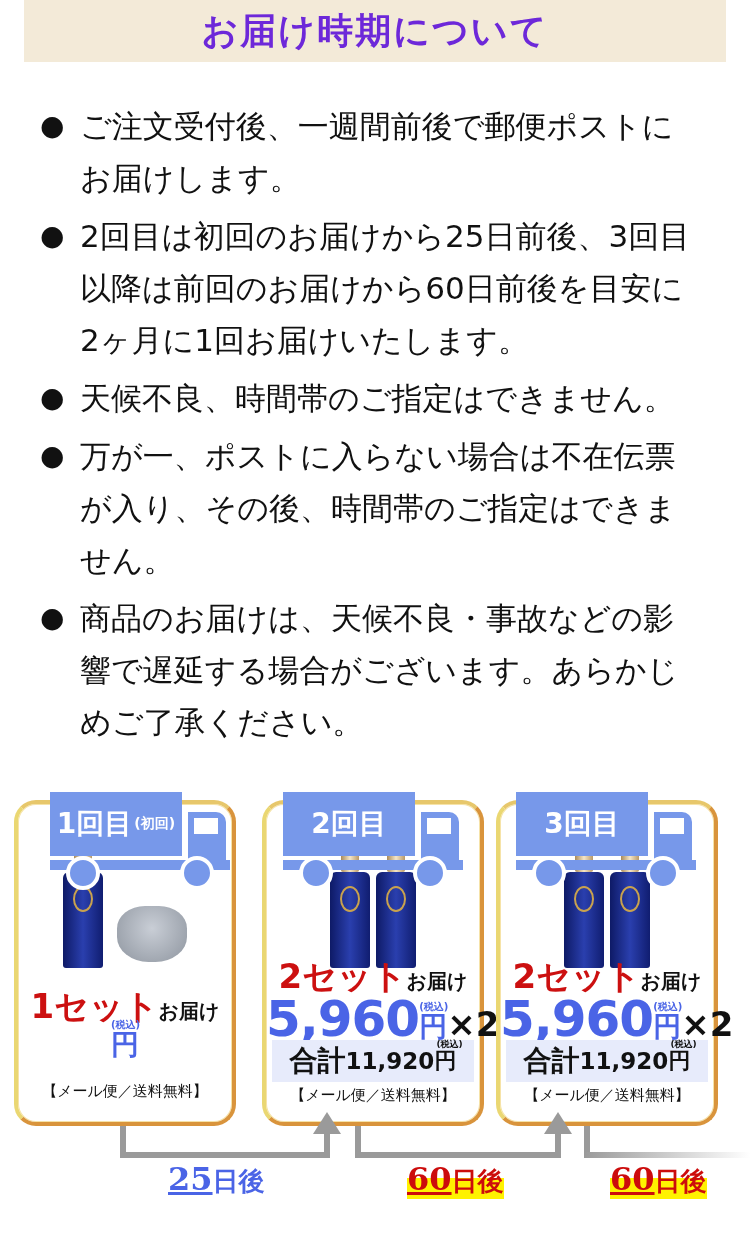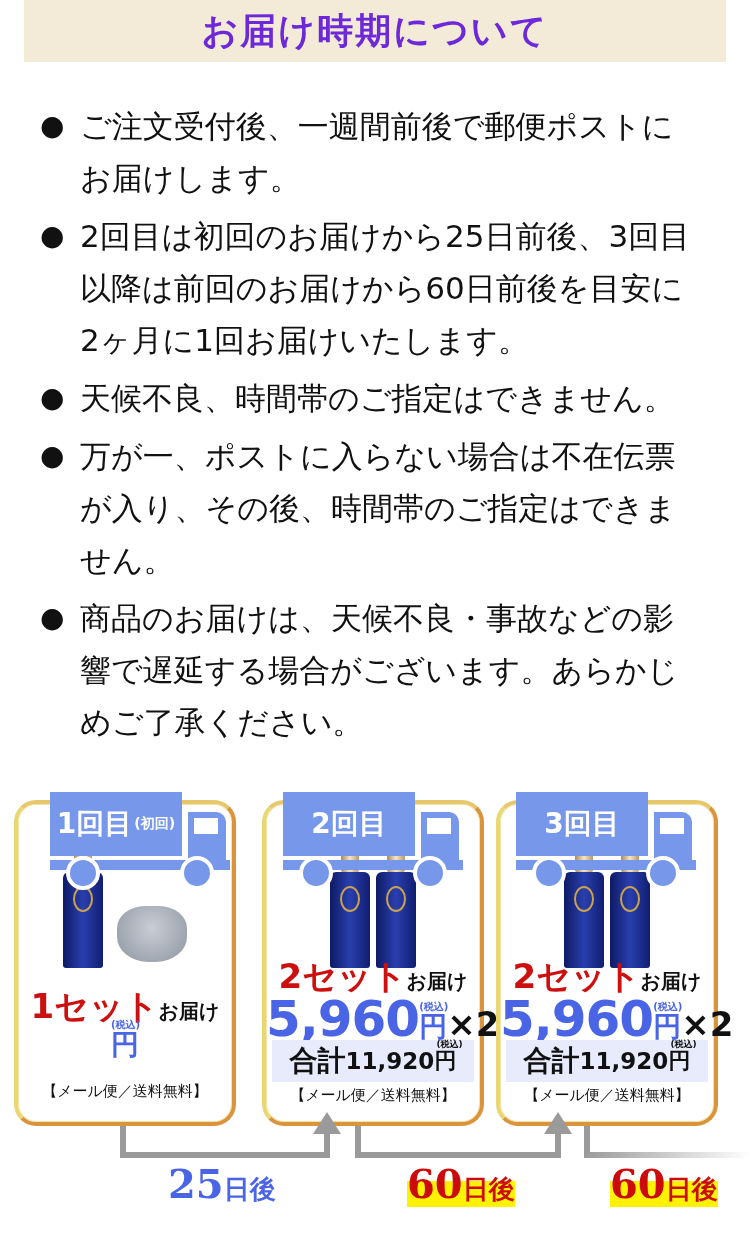--- a/index.html
+++ b/index.html
@@ -46,21 +46,21 @@
   .times { color: #111; font-size: 34px; }
   .total { position: absolute; left: 6px; right: 6px; height: 42px; background: #e7ebfb; display: flex; align-items: center; justify-content: center; white-space: nowrap; font-weight: bold; color: #111; }
   .total .lbl { font-size: 28px; }
   .total .num { font-size: 23px; }
   .total .yen2 { font-size: 22px; position: relative; }
   .total .tax2 { font-size: 9px; position: absolute; top: -8px; left: 2px; }
   .mail { position: absolute; left: 0; width: 100%; text-align: center; font-size: 15px; color: #111; white-space: nowrap; }
   .connector { position: absolute; background: #9a9a9a; }
   .arrow-up { position: absolute; width: 0; height: 0; border-left: 14px solid transparent; border-right: 14px solid transparent; border-bottom: 22px solid #9a9a9a; }
   .interval { position: absolute; font-weight: bold; white-space: nowrap; }
-  .interval .n { font-family: "DejaVu Serif", "Liberation Serif", serif; font-size: 40px; }
+  .interval .n { font-family: "DejaVu Serif", "Liberation Serif", serif; font-size: 32px; text-decoration: underline; }
   .interval .u { font-size: 26px; }
   .i1 { color: #4a64e6; left: 168px; top: 1160px; }
   .i2, .i3 { color: #cc0c0c; background: linear-gradient(180deg, transparent 45%, #fff200 45%); }
   .i2 { left: 407px; top: 1160px; }
   .i3 { left: 610px; top: 1160px; }
 </style>
 </head>
 <body>
 
 <div class="header">

